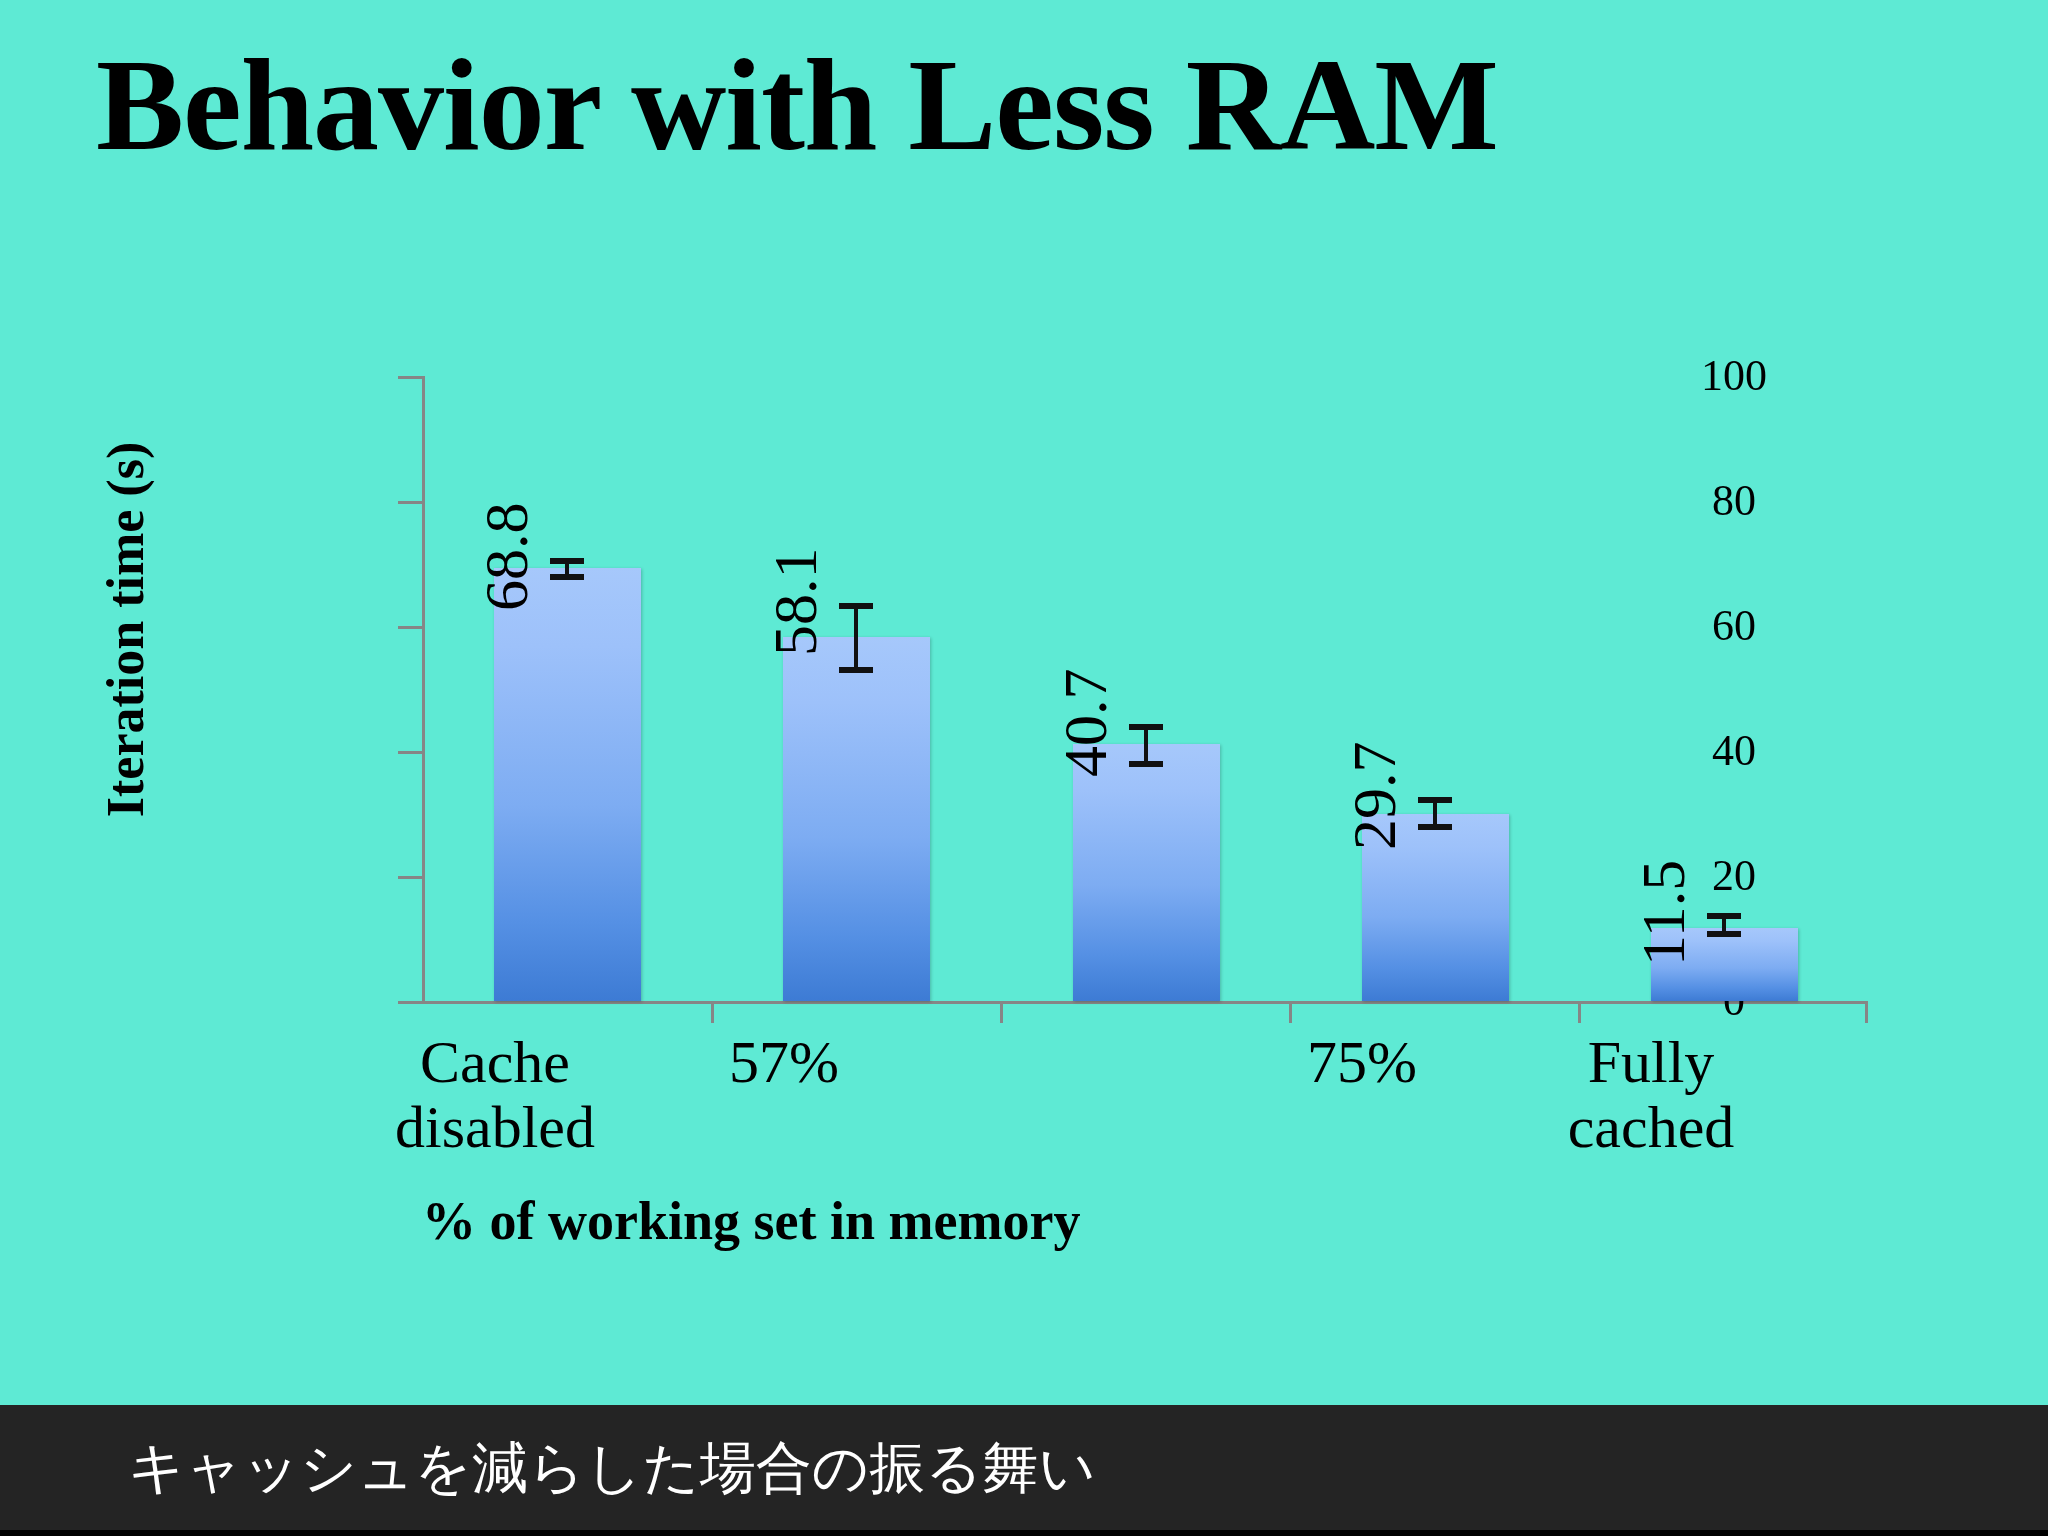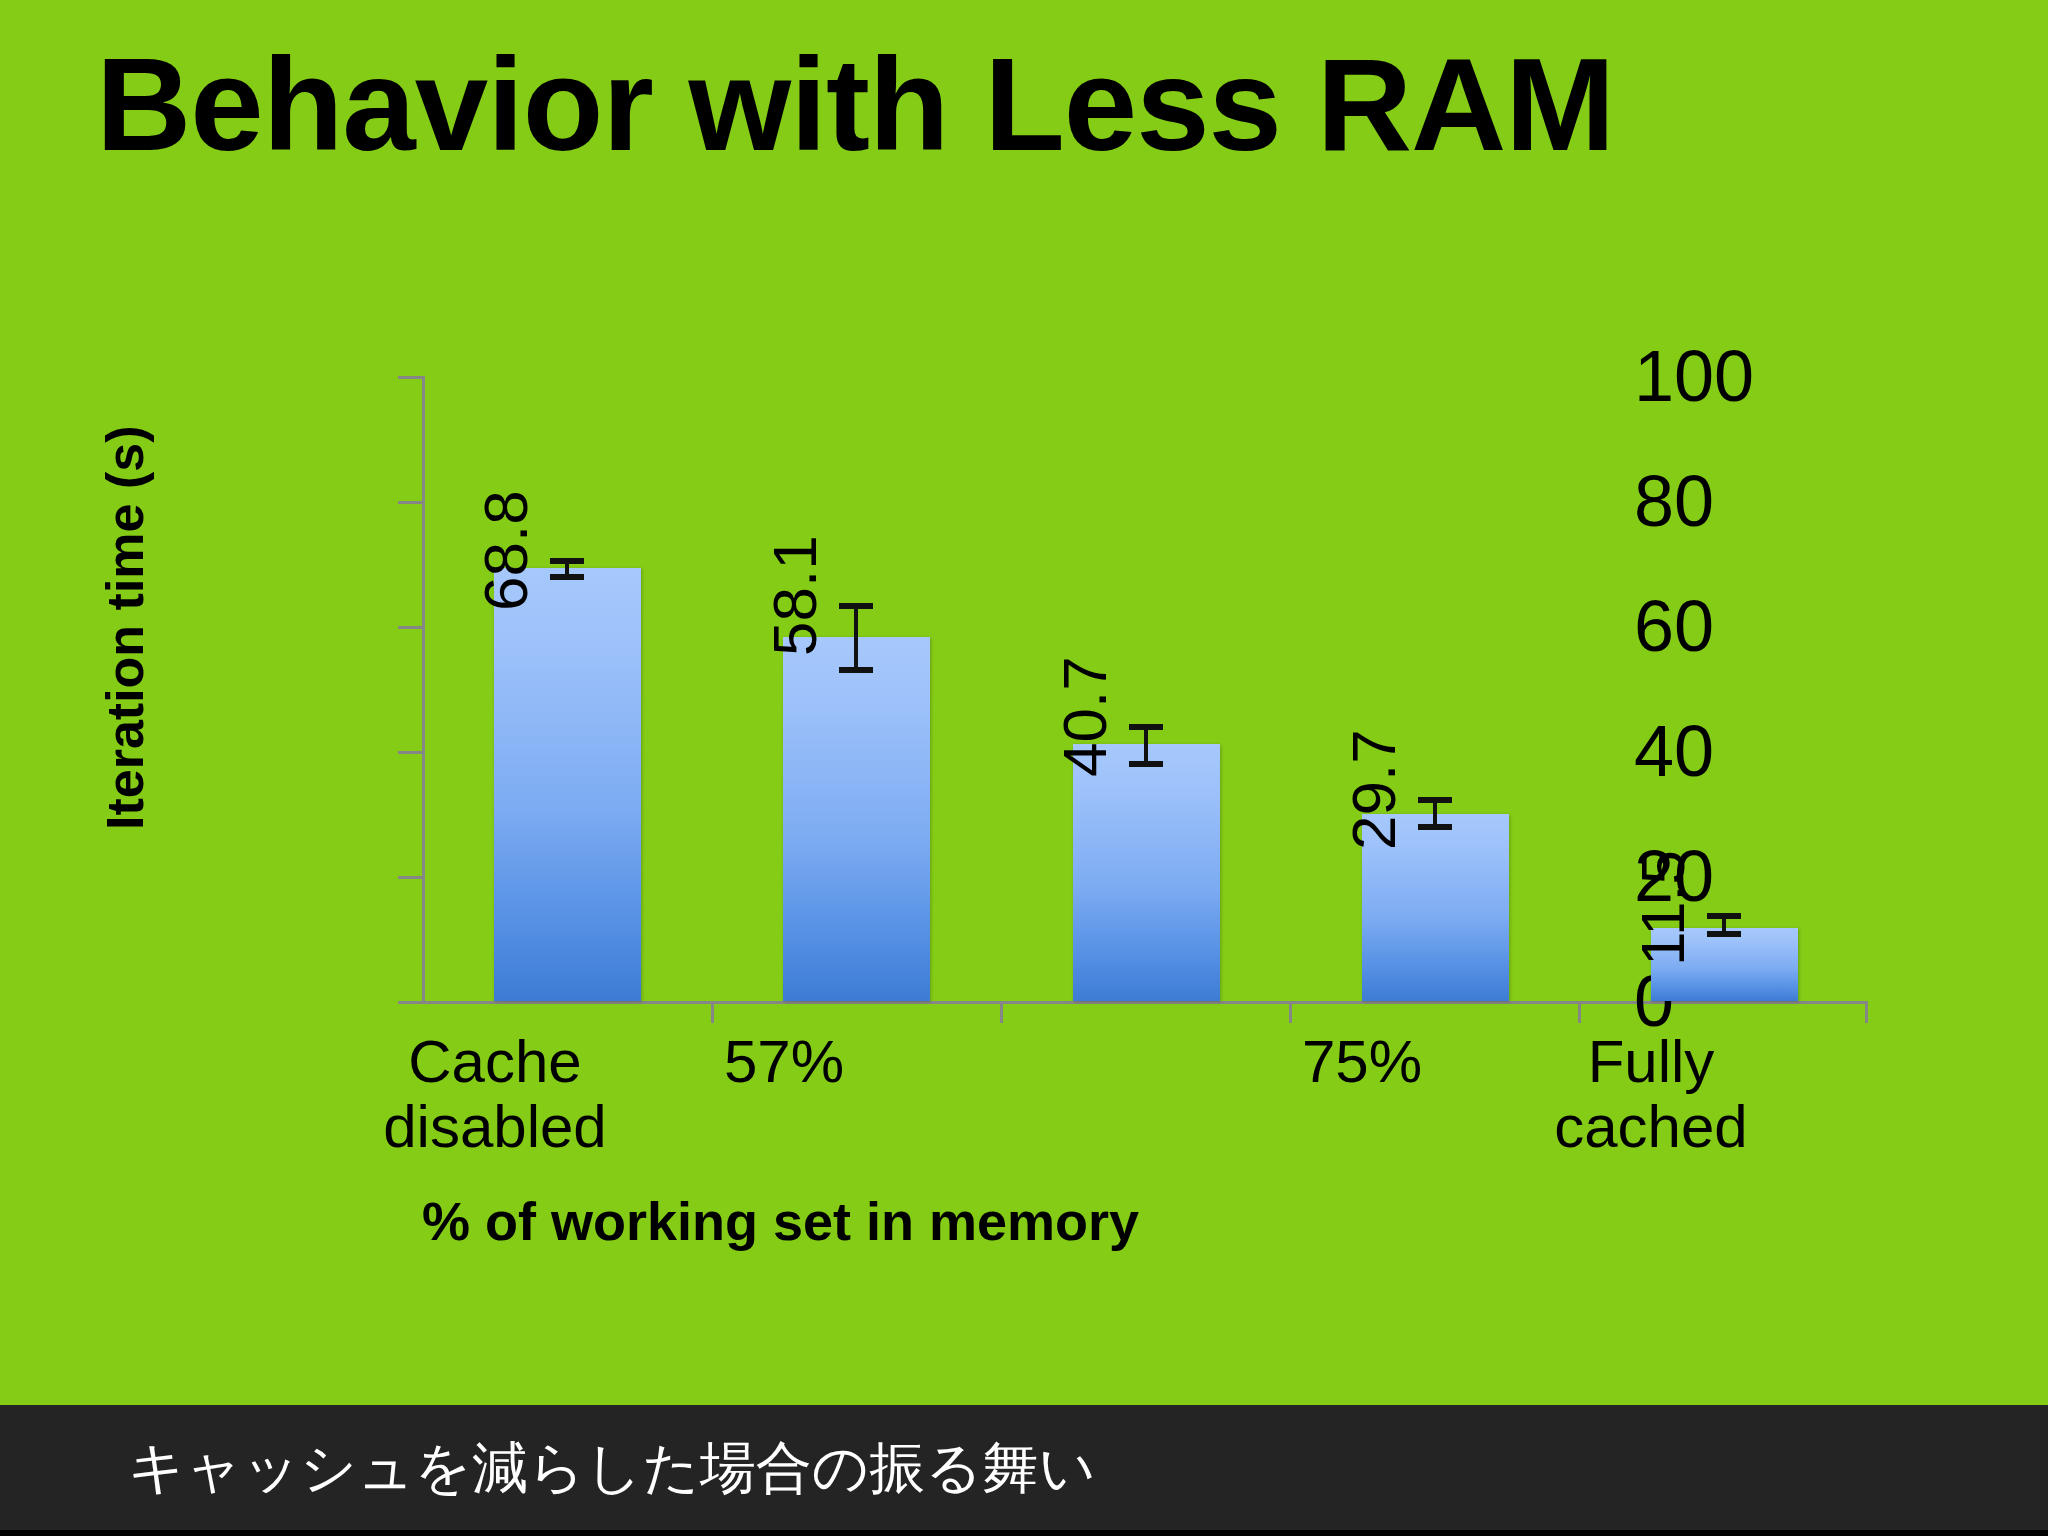--- a/index.html
+++ b/index.html
@@ -4,23 +4,23 @@
 <style>
   html, body {
     margin: 0;
     padding: 0;
     background: #ffffff;
   }
   #slide {
     position: relative;
     width: 2048px;
     height: 1536px;
-    background: #84cc16;
+    background: #5eead4;
     overflow: hidden;
-    font-family: Liberation Sans, sans-serif;
+    font-family: Liberation Serif, serif;
   }
 
   
   #slide-title {
     position: absolute;
     left: 96px;
     top: 36px;
     width: 1860px;
     font-size: 132px;
     font-weight: bold;
@@ -96,22 +96,22 @@
     position: absolute;
     left: -24px;
     width: 24px;
     height: 3px;
     background: #868686;
   }
   .y-tick-label {
     position: absolute;
     right: 34px;
     width: 200px;
-    text-align: left;
-    font-size: 72px;
+    text-align: center;
+    font-size: 44px;
     color: #000000;
     line-height: 1;
     transform: translateY(-50%);
   }
   
   .x-cat-tick {
     position: absolute;
     top: 625px;
     width: 3px;
     height: 22px;

